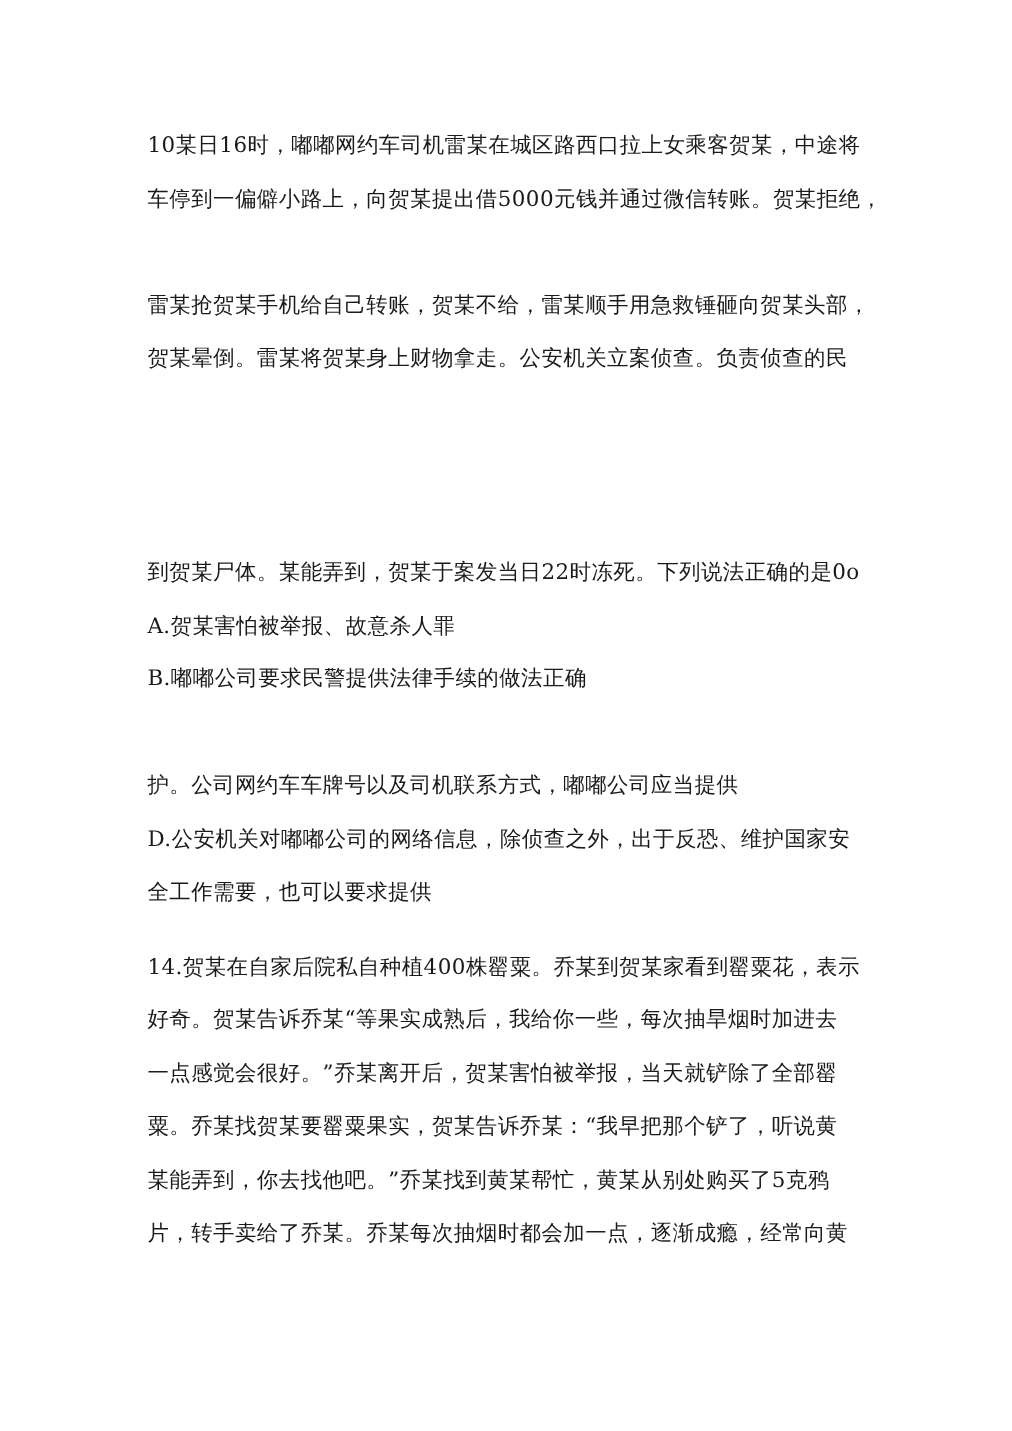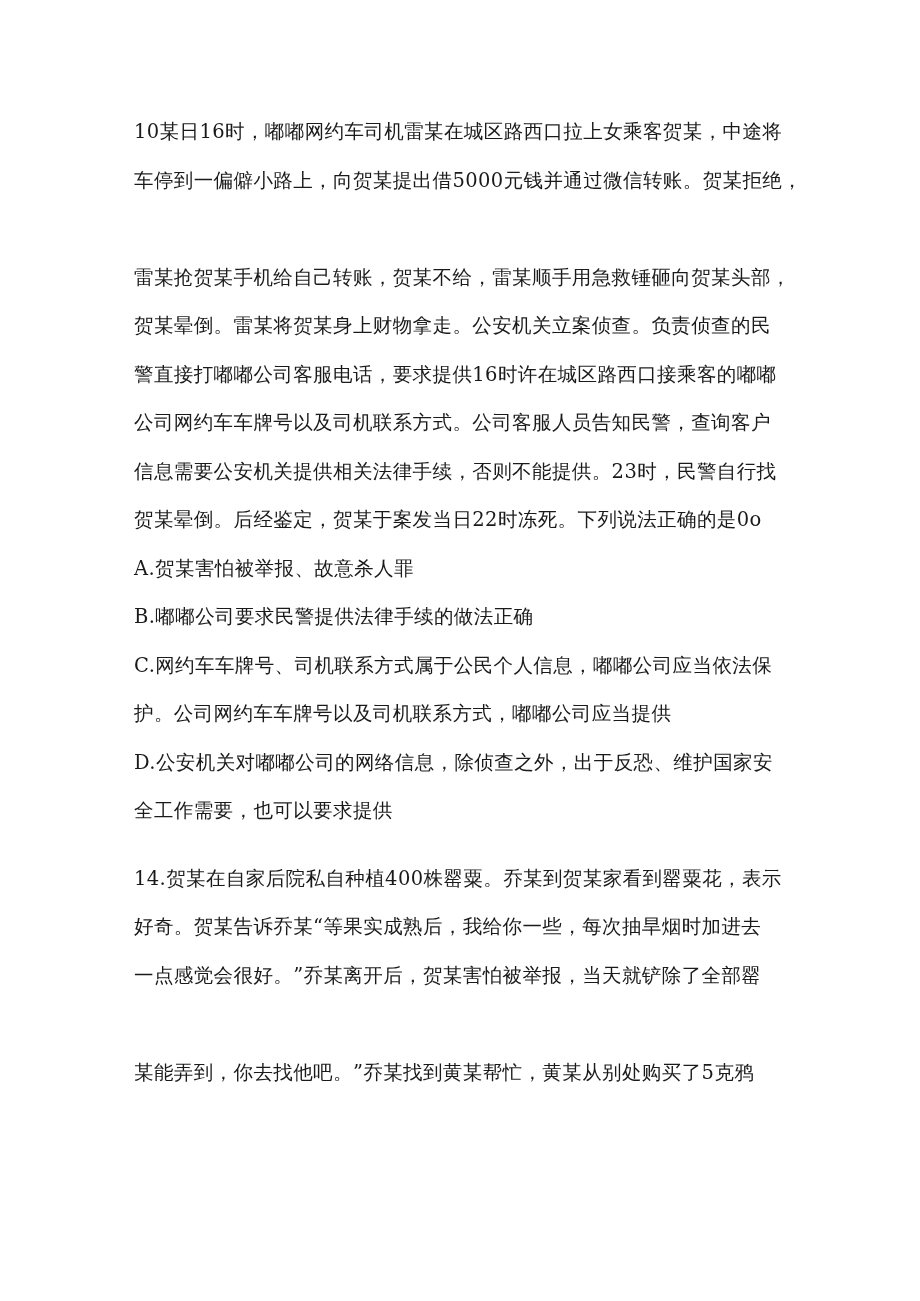--- a/index.html
+++ b/index.html
@@ -34,30 +34,28 @@
   </style>
 </head>
 <body>
 
 <div class="page">
 
   <div class="line" style="top:120px">10某日16时，嘟嘟网约车司机雷某在城区路西口拉上女乘客贺某，中途将</div>
   <div class="line" style="top:169px">车停到一偏僻小路上，向贺某提出借5000元钱并通过微信转账。贺某拒绝，</div>
   <div class="line" style="top:314px">贺某晕倒。雷某将贺某身上财物拿走。公安机关立案侦查。负责侦查的民</div>
   <div class="line" style="top:266px">雷某抢贺某手机给自己转账，贺某不给，雷某顺手用急救锤砸向贺某头部，</div>
-  <div class="line" style="top:363px">警直接打嘟嘟公司客服电话，要求提供16时许在城区路西口接乘客的嘟嘟</div>
-  <div class="line" style="top:411px">公司网约车车牌号以及司机联系方式。公司客服人员告知民警，查询客户</div>
-  <div class="line" style="top:460px">信息需要公安机关提供相关法律手续，否则不能提供。23时，民警自行找</div>
-  <div class="line" style="top:508px">贺某晕倒。后经鉴定，贺某于案发当日22时冻死。下列说法正确的是0o</div>
+  <div class="line" style="top:508px">到贺某尸体。某能弄到，贺某于案发当日22时冻死。下列说法正确的是0o</div>
 
   <div class="line" style="top:557px">A.贺某害怕被举报、故意杀人罪</div>
   <div class="line" style="top:605px">B.嘟嘟公司要求民警提供法律手续的做法正确</div>
-  <div class="line" style="top:654px">C.网约车车牌号、司机联系方式属于公民个人信息，嘟嘟公司应当依法保</div>
   <div class="line" style="top:702px">护。公司网约车车牌号以及司机联系方式，嘟嘟公司应当提供</div>
   <div class="line" style="top:751px">D.公安机关对嘟嘟公司的网络信息，除侦查之外，出于反恐、维护国家安</div>
   <div class="line" style="top:799px">全工作需要，也可以要求提供</div>
 
   <div class="line" style="top:867px">14.贺某在自家后院私自种植400株罂粟。乔某到贺某家看到罂粟花，表示</div>
   <div class="line" style="top:915px">好奇。贺某告诉乔某“等果实成熟后，我给你一些，每次抽旱烟时加进去</div>
   <div class="line" style="top:964px">一点感觉会很好。”乔某离开后，贺某害怕被举报，当天就铲除了全部罂</div>
+  <div class="line" style="top:1012px">粟。乔某找贺某要罂粟果实，贺某告诉乔某：“我早把那个铲了，听说黄</div>
   <div class="line" style="top:1061px">某能弄到，你去找他吧。”乔某找到黄某帮忙，黄某从别处购买了5克鸦</div>
+  <div class="line" style="top:1109px">片，转手卖给了乔某。乔某每次抽烟时都会加一点，逐渐成瘾，经常向黄</div>
 
 </div>
 
 </body></html>

